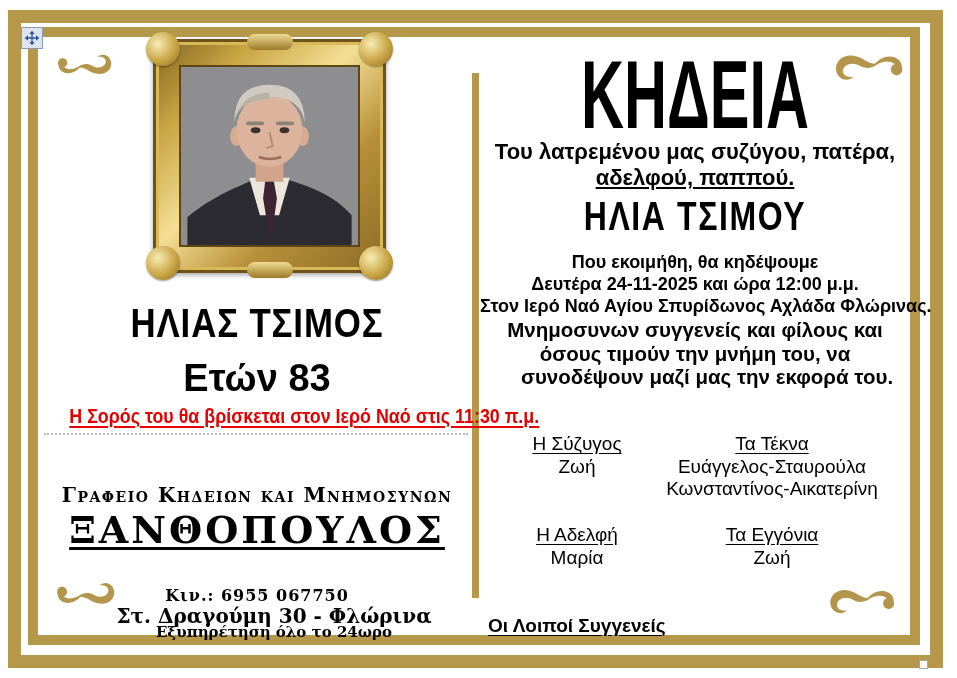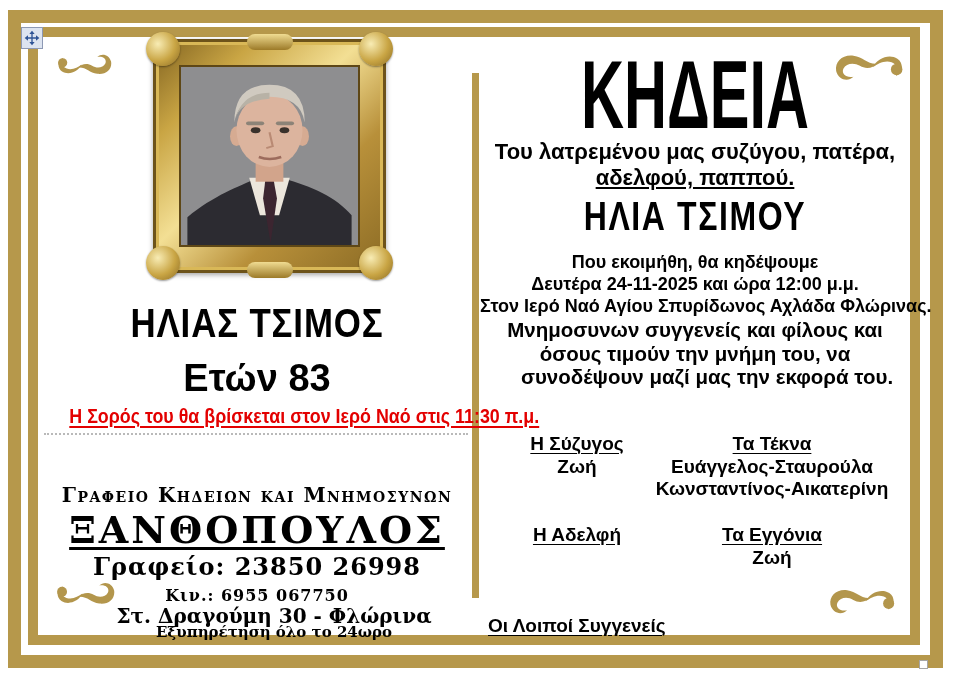--- a/index.html
+++ b/index.html
@@ -60,21 +60,21 @@
   
   .main-title{left:480px;top:47px;width:430px;font-size:96px;font-weight:800;line-height:1;
         transform:scaleX(.62);}
   .intro-1{left:480px;top:139px;width:430px;font-size:22px;font-weight:700;}
   .intro-2{left:480px;top:165px;width:430px;font-size:22px;font-weight:700;text-decoration:underline;}
   .name-genitive{left:480px;top:194px;width:430px;font-size:40px;font-weight:700;
         letter-spacing:2px;transform:scaleX(.8);}
   .ann{left:480px;width:430px;font-weight:700;}
   .ann-s{font-size:18px;} .ann-b{font-size:20.5px;}
   .a0{top:252px;} .a1{top:274px;} .a2{top:296px;} .a3{top:318px;} .a4{top:342px;} .a5{top:365px;padding-left:12px;}
-  .family-block{position:absolute;text-align:center;font-weight:700;font-size:19px;line-height:22px;}
+  .family-block{position:absolute;text-align:center;font-weight:400;font-size:19px;line-height:22px;}
   .fb-role{text-decoration:underline;text-underline-offset:3px;margin-bottom:1px;}
   .fb-0{left:477px;top:433px;width:200px;}
   .fb-1{left:640px;top:433px;width:264px;}
   .fb-2{left:477px;top:524px;width:200px;}
   .fb-3{left:640px;top:524px;width:264px;}
   .closing{left:488px;top:615px;width:300px;text-align:left;font-size:19px;font-weight:700;
         text-decoration:underline;text-underline-offset:3px;z-index:5;}
 </style>
 </head>
 <body>
@@ -150,21 +150,20 @@
       </svg>
     </div>
   </div>
 
   <div class="txt deceased-name">ΗΛΙΑΣ  ΤΣΙΜΟΣ</div>
   <div class="txt age-line">Ετών 83</div>
   <div class="txt red-notice">Η Σορός του θα βρίσκεται στον Ιερό Ναό στις 11:30 π.μ.</div>
   <div class="dotted-line"></div>
   <div class="txt serif fh-tagline">Γραφειο Κηδειων και Μνημοσυνων</div>
   <div class="txt serif fh-name">ΞΑΝΘΟΠΟΥΛΟΣ</div>
-  <div class="txt serif fh-office">Γραφείο: 23850 26998</div>
   <div class="txt serif fh-mobile">Κιν.: 6955 067750</div>
   <div class="txt serif fh-address">Στ. Δραγούμη 30 - Φλώρινα</div>
   <div class="txt serif fh-note">Εξυπηρέτηση όλο το 24ωρο</div>
 
   <div class="txt main-title">ΚΗΔΕΙΑ</div>
   <div class="txt intro-1">Του λατρεμένου  μας  συζύγου, πατέρα,</div>
   <div class="txt intro-2">αδελφού, παππού.</div>
   <div class="txt name-genitive">ΗΛΙΑ  ΤΣΙΜΟΥ</div>
 
   <div class="txt ann ann-s a0">Που εκοιμήθη, θα κηδέψουμε</div>
@@ -178,20 +177,21 @@
     <div class="fb-role">Η Σύζυγος</div>
     <div>Ζωή</div>
   </div>
   <div class="family-block fb-1">
     <div class="fb-role">Τα Τέκνα</div>
     <div>Ευάγγελος-Σταυρούλα</div>
     <div>Κωνσταντίνος-Αικατερίνη</div>
   </div>
   <div class="family-block fb-2">
     <div class="fb-role">Η Αδελφή</div>
+    <div>Μαρία</div>
   </div>
   <div class="family-block fb-3">
     <div class="fb-role">Τα Εγγόνια</div>
     <div>Ζωή</div>
   </div>
 
   <div class="txt closing">Οι Λοιποί  Συγγενείς</div>
 
 </div>
 

